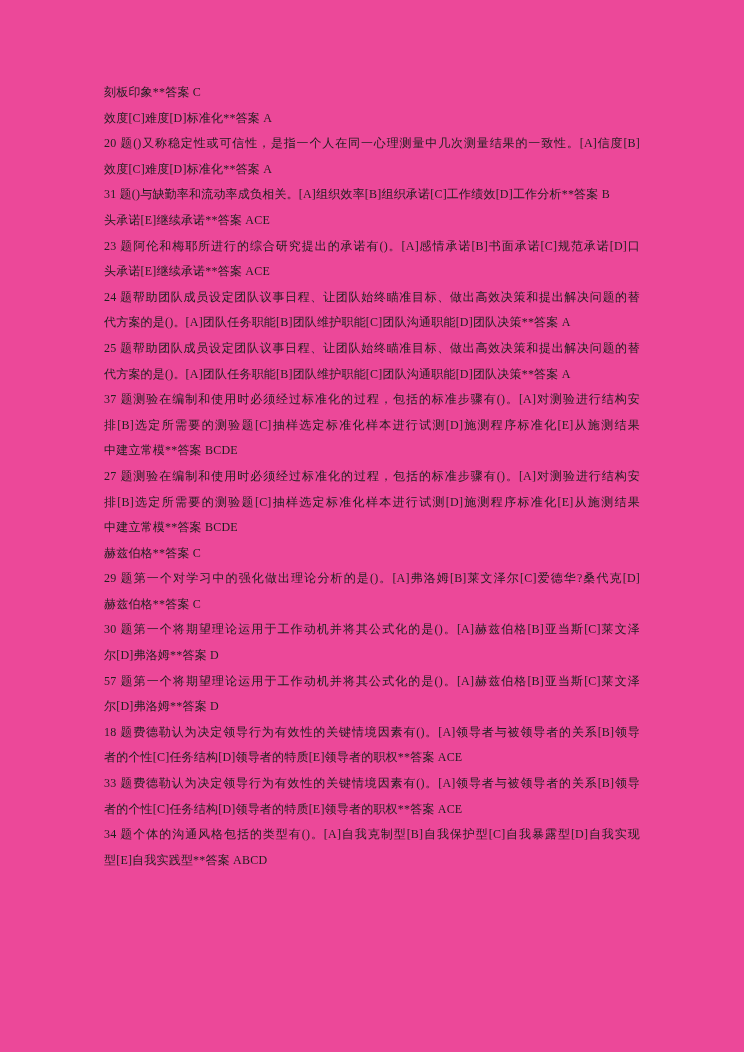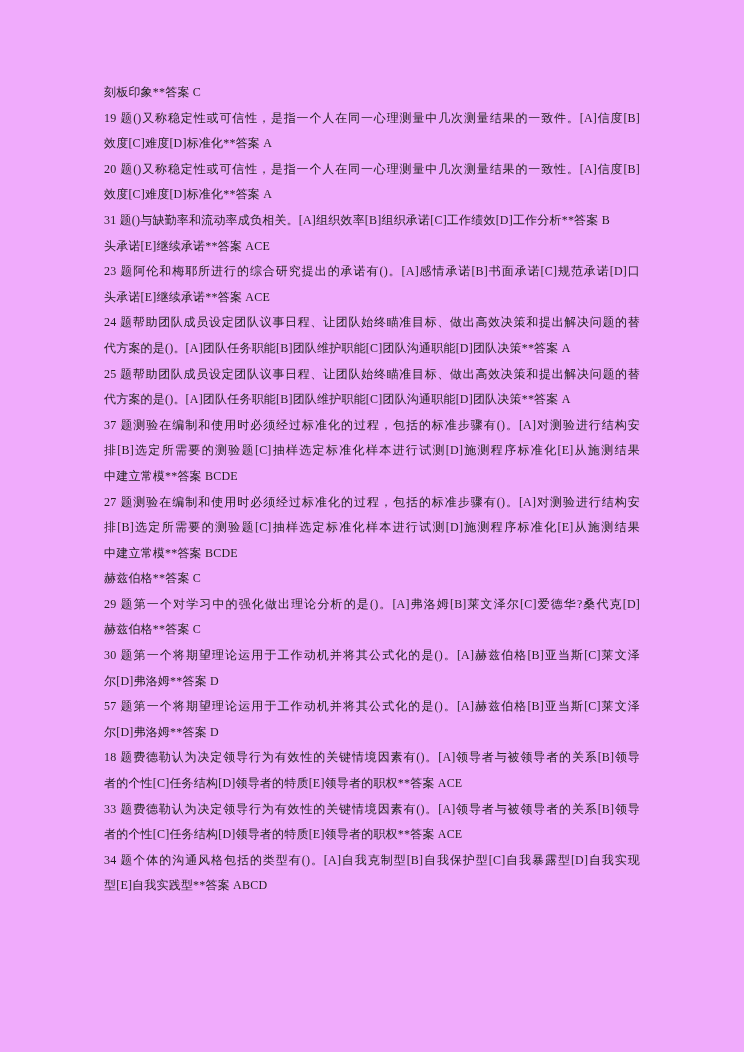--- a/index.html
+++ b/index.html
@@ -32,24 +32,23 @@
   }
   .tline.fill {
     
     white-space: normal;
     text-align-last: justify;
   }
 </style>
 </head>
 <body>
 
-<div class="page" style="background: #f0abfc; color: rgb(31, 31, 31);">
+<div class="page" style="background: #ec4899; color: rgb(31, 31, 31);">
   <div class="doc-body" id="doc-body">
       <div class="tline">刻板印象**答案 C</div>
-      <div class="tline fill">19 题()又称稳定性或可信性，是指一个人在同一心理测量中几次测量结果的一致件。[A]信度[B]</div>
       <div class="tline">效度[C]难度[D]标准化**答案 A</div>
       <div class="tline fill">20 题()又称稳定性或可信性，是指一个人在同一心理测量中几次测量结果的一致性。[A]信度[B]</div>
       <div class="tline">效度[C]难度[D]标准化**答案 A</div>
       <div class="tline">31 题()与缺勤率和流动率成负相关。[A]组织效率[B]组织承诺[C]工作绩效[D]工作分析**答案 B</div>
       <div class="tline">头承诺[E]继续承诺**答案 ACE</div>
       <div class="tline fill">23 题阿伦和梅耶所进行的综合研究提出的承诺有()。[A]感情承诺[B]书面承诺[C]规范承诺[D]口</div>
       <div class="tline">头承诺[E]继续承诺**答案 ACE</div>
       <div class="tline fill">24 题帮助团队成员设定团队议事日程、让团队始终瞄准目标、做出高效决策和提出解决问题的替</div>
       <div class="tline">代方案的是()。[A]团队任务职能[B]团队维护职能[C]团队沟通职能[D]团队决策**答案 A</div>
       <div class="tline fill">25 题帮助团队成员设定团队议事日程、让团队始终瞄准目标、做出高效决策和提出解决问题的替</div>

